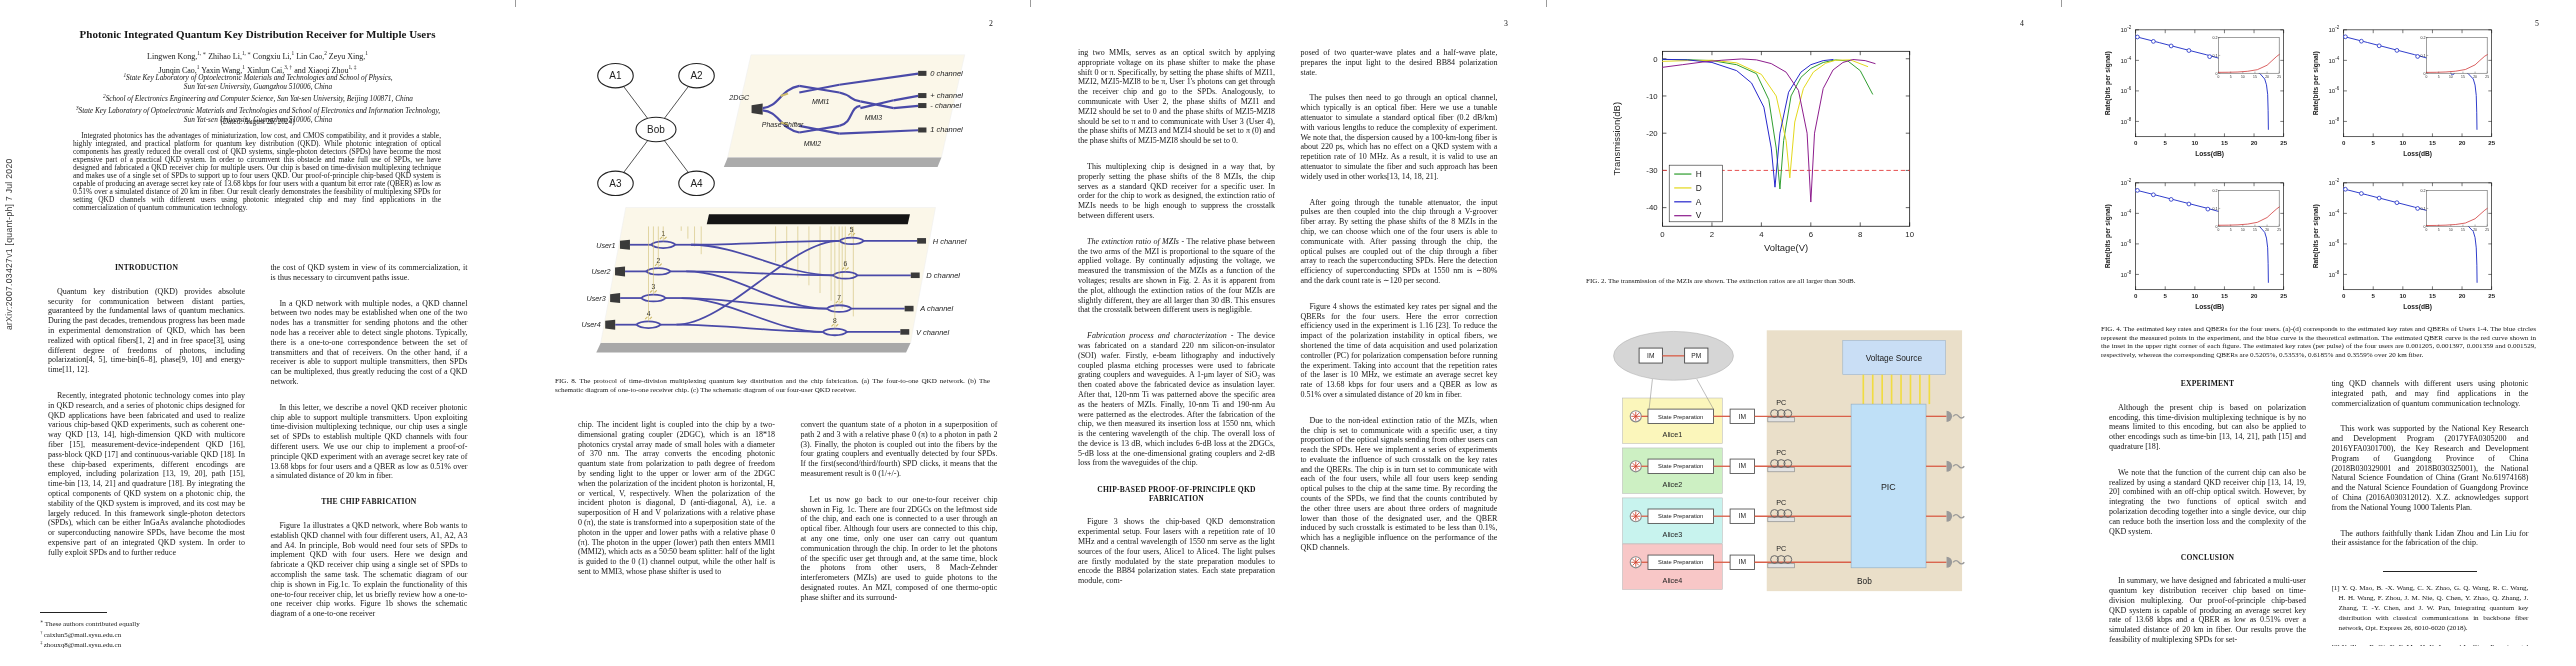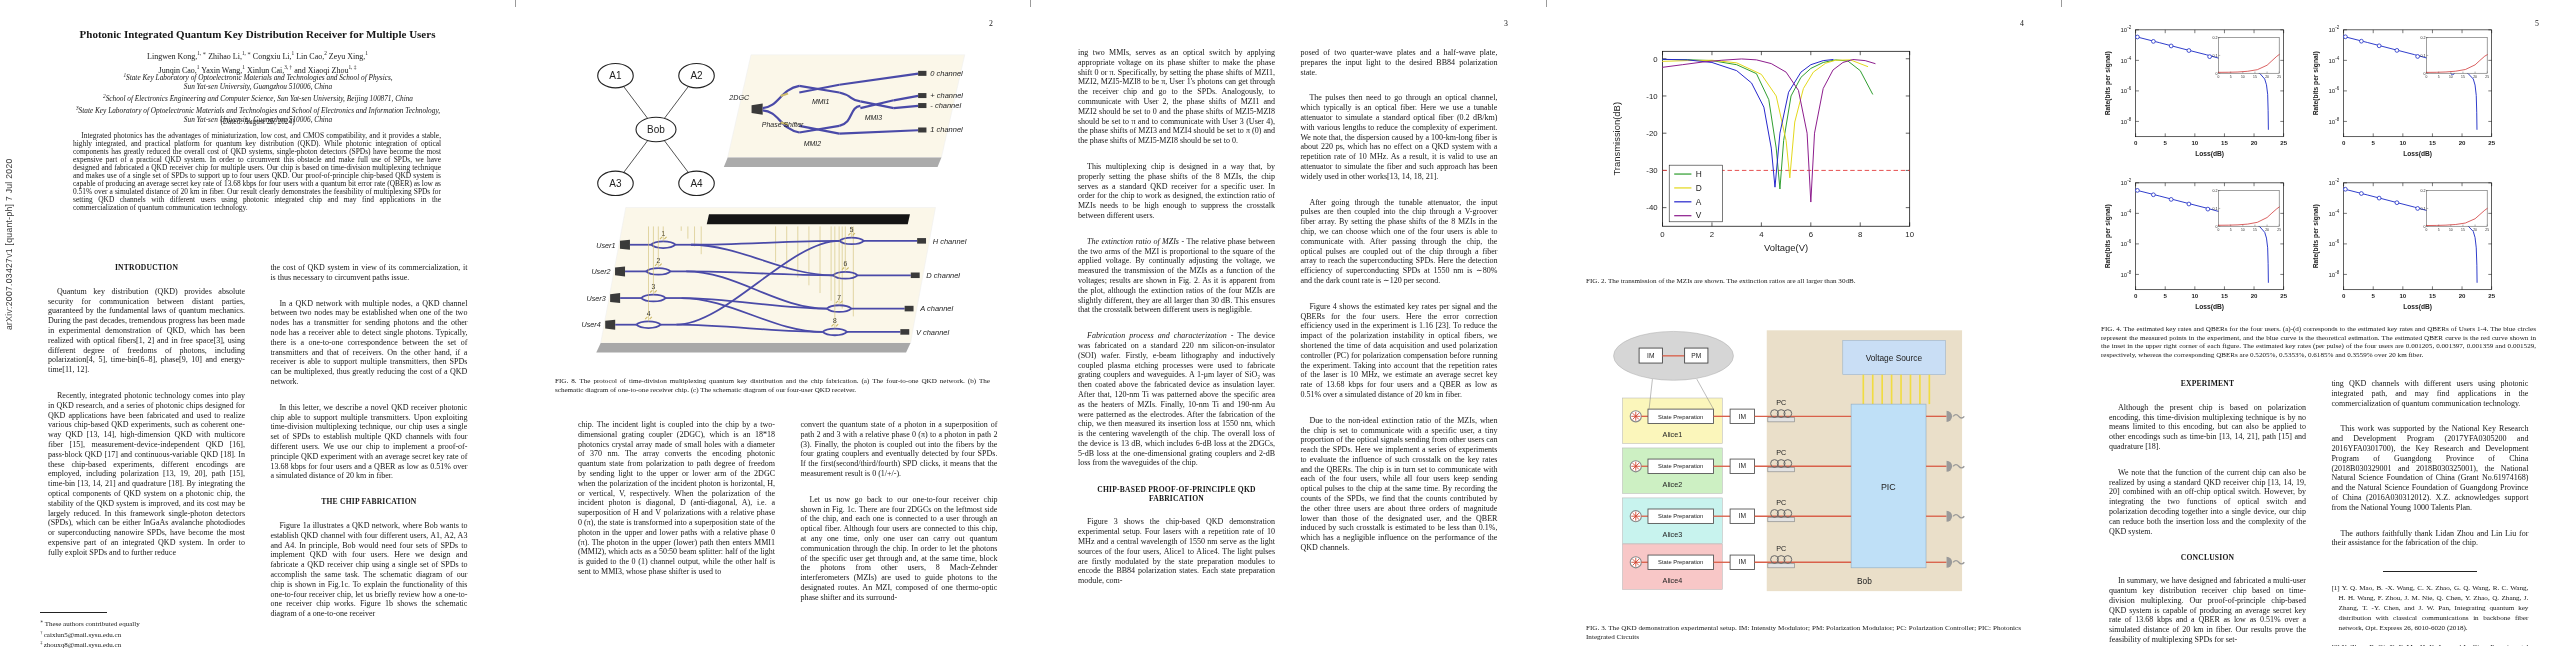--- a/index.html
+++ b/index.html
@@ -406,21 +406,20 @@
           <path d="M654,460 q5,-6 10,0 q5,6 10,0" fill="none" stroke="#999" stroke-width="2.4"></path>
           <ellipse cx="150" cy="88" rx="108" ry="44" fill="#d6d6d6" stroke="#b0b0b0"></ellipse>
           <rect x="88" y="74" width="42" height="27" fill="#fff" stroke="#444" stroke-width="1.6"></rect>
           <text x="109" y="92" font-size="12" text-anchor="middle">IM</text>
           <line x1="130" y1="88" x2="170" y2="88" stroke="#d9604a" stroke-width="2.4"></line>
           <rect x="170" y="74" width="42" height="27" fill="#fff" stroke="#444" stroke-width="1.6"></rect>
           <text x="191" y="92" font-size="12" text-anchor="middle">PM</text>
           <line x1="112" y1="130" x2="106" y2="184" stroke="#888" stroke-width="1"></line>
           <line x1="192" y1="130" x2="222" y2="184" stroke="#888" stroke-width="1"></line>
         </svg></div>
-    <div class="caption" style="left:40px;top:624px;width:435px">FIG. 3.   The QKD demonstration experimental setup. IM: Intensity Modulator; PM: Polarization Modulator; PC: Polarization Controller; PIC: Photonics Integrated Circuits</div>
   </div>
 
   <div class="page" style="left:2061px">
     <div class="pageno">5</div>
     <div class="figbox" style="left:39px;top:22px"><svg id="fig4a" width="192" height="142" viewBox="0 0 345 255">
           <rect x="64" y="14" width="266" height="192" fill="none" stroke="#111" stroke-width="1.2"></rect>
           <line x1="64" y1="14" x2="70" y2="14" stroke="#111"></line>
           <line x1="330" y1="14" x2="324" y2="14" stroke="#111"></line>
           <text x="56" y="18" font-size="11" text-anchor="end">10<tspan dy="-5" font-size="8">-2</tspan></text>
           <line x1="64" y1="68.85714285714286" x2="70" y2="68.85714285714286" stroke="#111"></line>

